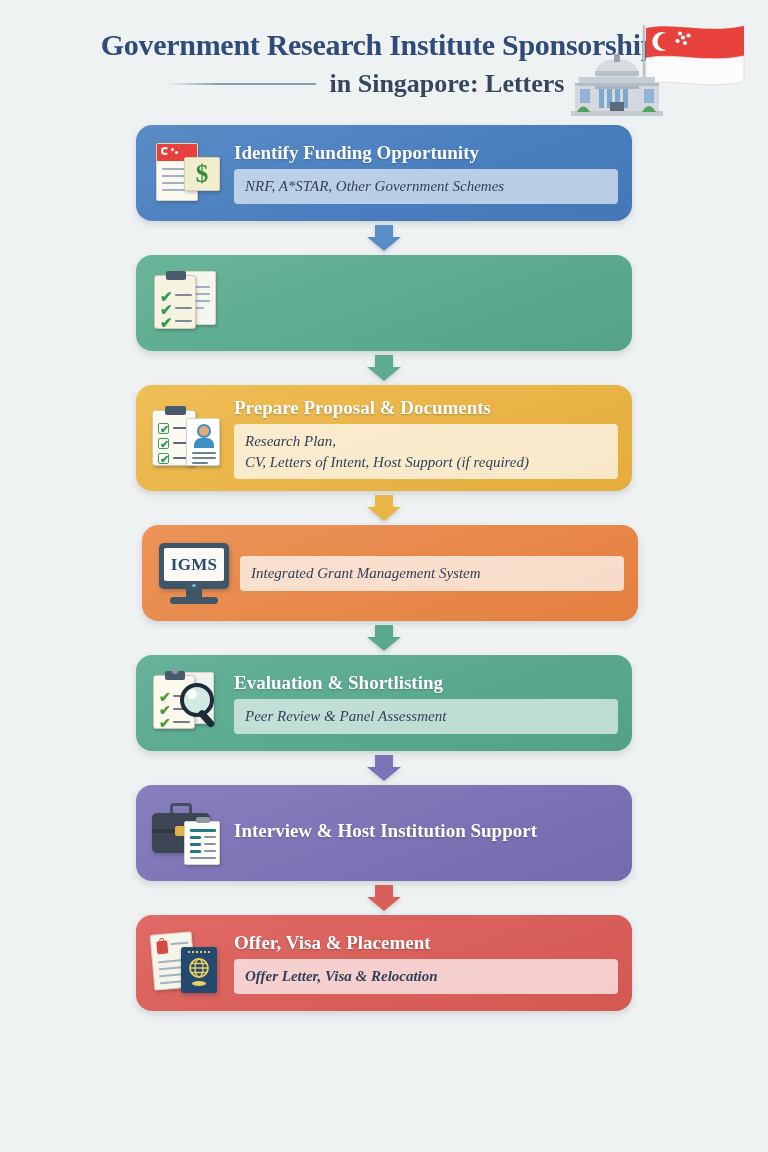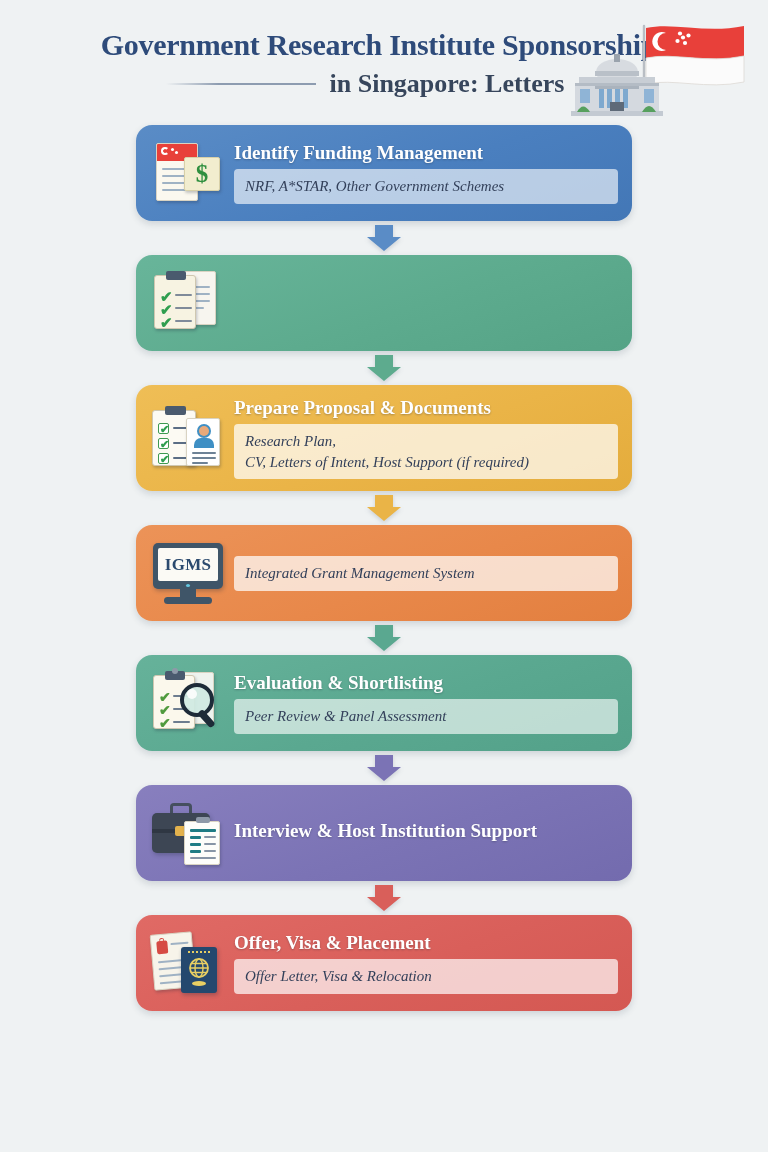--- a/index.html
+++ b/index.html
@@ -133,27 +133,27 @@
   .arrow-glyph {
     width: 34px;
     height: 26px;
     filter: drop-shadow(0 2px 2px rgba(40,55,75,0.18));
   }
 
   
   .s1 { background: linear-gradient(160deg,#5a8cc6 0%, #4a7fbf 55%, #4377b6 100%); }
   .s2 { background: linear-gradient(160deg,#68b59a 0%, #5dab8e 55%, #55a386 100%); }
   .s3 { background: linear-gradient(160deg,#efbe56 0%, #eab447 55%, #e4ac3c 100%); }
-  .s4 { background: linear-gradient(160deg,#ec9358 0%, #e8884a 55%, #e37f3f 100%); }
+  .s4 { background: linear-gradient(160deg,#ec9358 0%, #e8884a 55%, #e37f3f 100%); margin-left: 6px; }
   .s5 { background: linear-gradient(160deg,#66b29a 0%, #5aa890 55%, #53a189 100%); }
   .s6 { background: linear-gradient(160deg,#887fbe 0%, #7b73b5 55%, #736bae 100%); }
   .s7 { background: linear-gradient(160deg,#e06a65 0%, #d95f5a 55%, #d45852 100%); }
 
   .s3 .step-sub, .s4 .step-sub { background: rgba(255,255,255,0.72); }
-  .s7 .step-sub { background: rgba(255,255,255,0.70); }
+  .s7 .step-sub { background: rgba(255,255,255,0.70); font-weight: bold; }
 
   
   .paper {
     position: absolute;
     background: #fbf8ef;
     border: 1px solid #d9d3c2;
     border-radius: 2px;
     box-shadow: 1px 2px 3px rgba(30,40,60,0.25);
   }
   .line { position: absolute; background: #9fb2c4; height: 2px; border-radius: 1px; }
@@ -242,21 +242,21 @@
         <div class="line" style="left:5px; top:24px; width:32px;"></div>
         <div class="line" style="left:5px; top:31px; width:32px;"></div>
         <div class="line" style="left:5px; top:38px; width:32px;"></div>
         <div class="line" style="left:5px; top:45px; width:24px;"></div>
       </div>
       <div class="paper" style="left:34px; top:20px; width:36px; height:34px; background:#f2edcf; border-color:#d8d0a8;">
         <div style="position:absolute;left:0;top:0;width:100%;height:100%;display:flex;align-items:center;justify-content:center;color:#2f8f3f;font-weight:bold;font-size:25px;font-family:'Liberation Serif',serif;">$</div>
       </div>
     </div>
     <div class="step-body">
-      <div class="step-title">Identify Funding Management</div>
+      <div class="step-title">Identify Funding Opportunity</div>
       <div class="step-sub">NRF, A*STAR, Other Government Schemes</div>
     </div>
   </div>
 
   <div class="arrow">
     <svg class="arrow-glyph" viewBox="0 0 34 26">
       <path d="M8 0 H26 V12 H34 L17 26 L0 12 H8 Z" fill="#5a8cc6"></path>
     </svg>
   </div>
 

